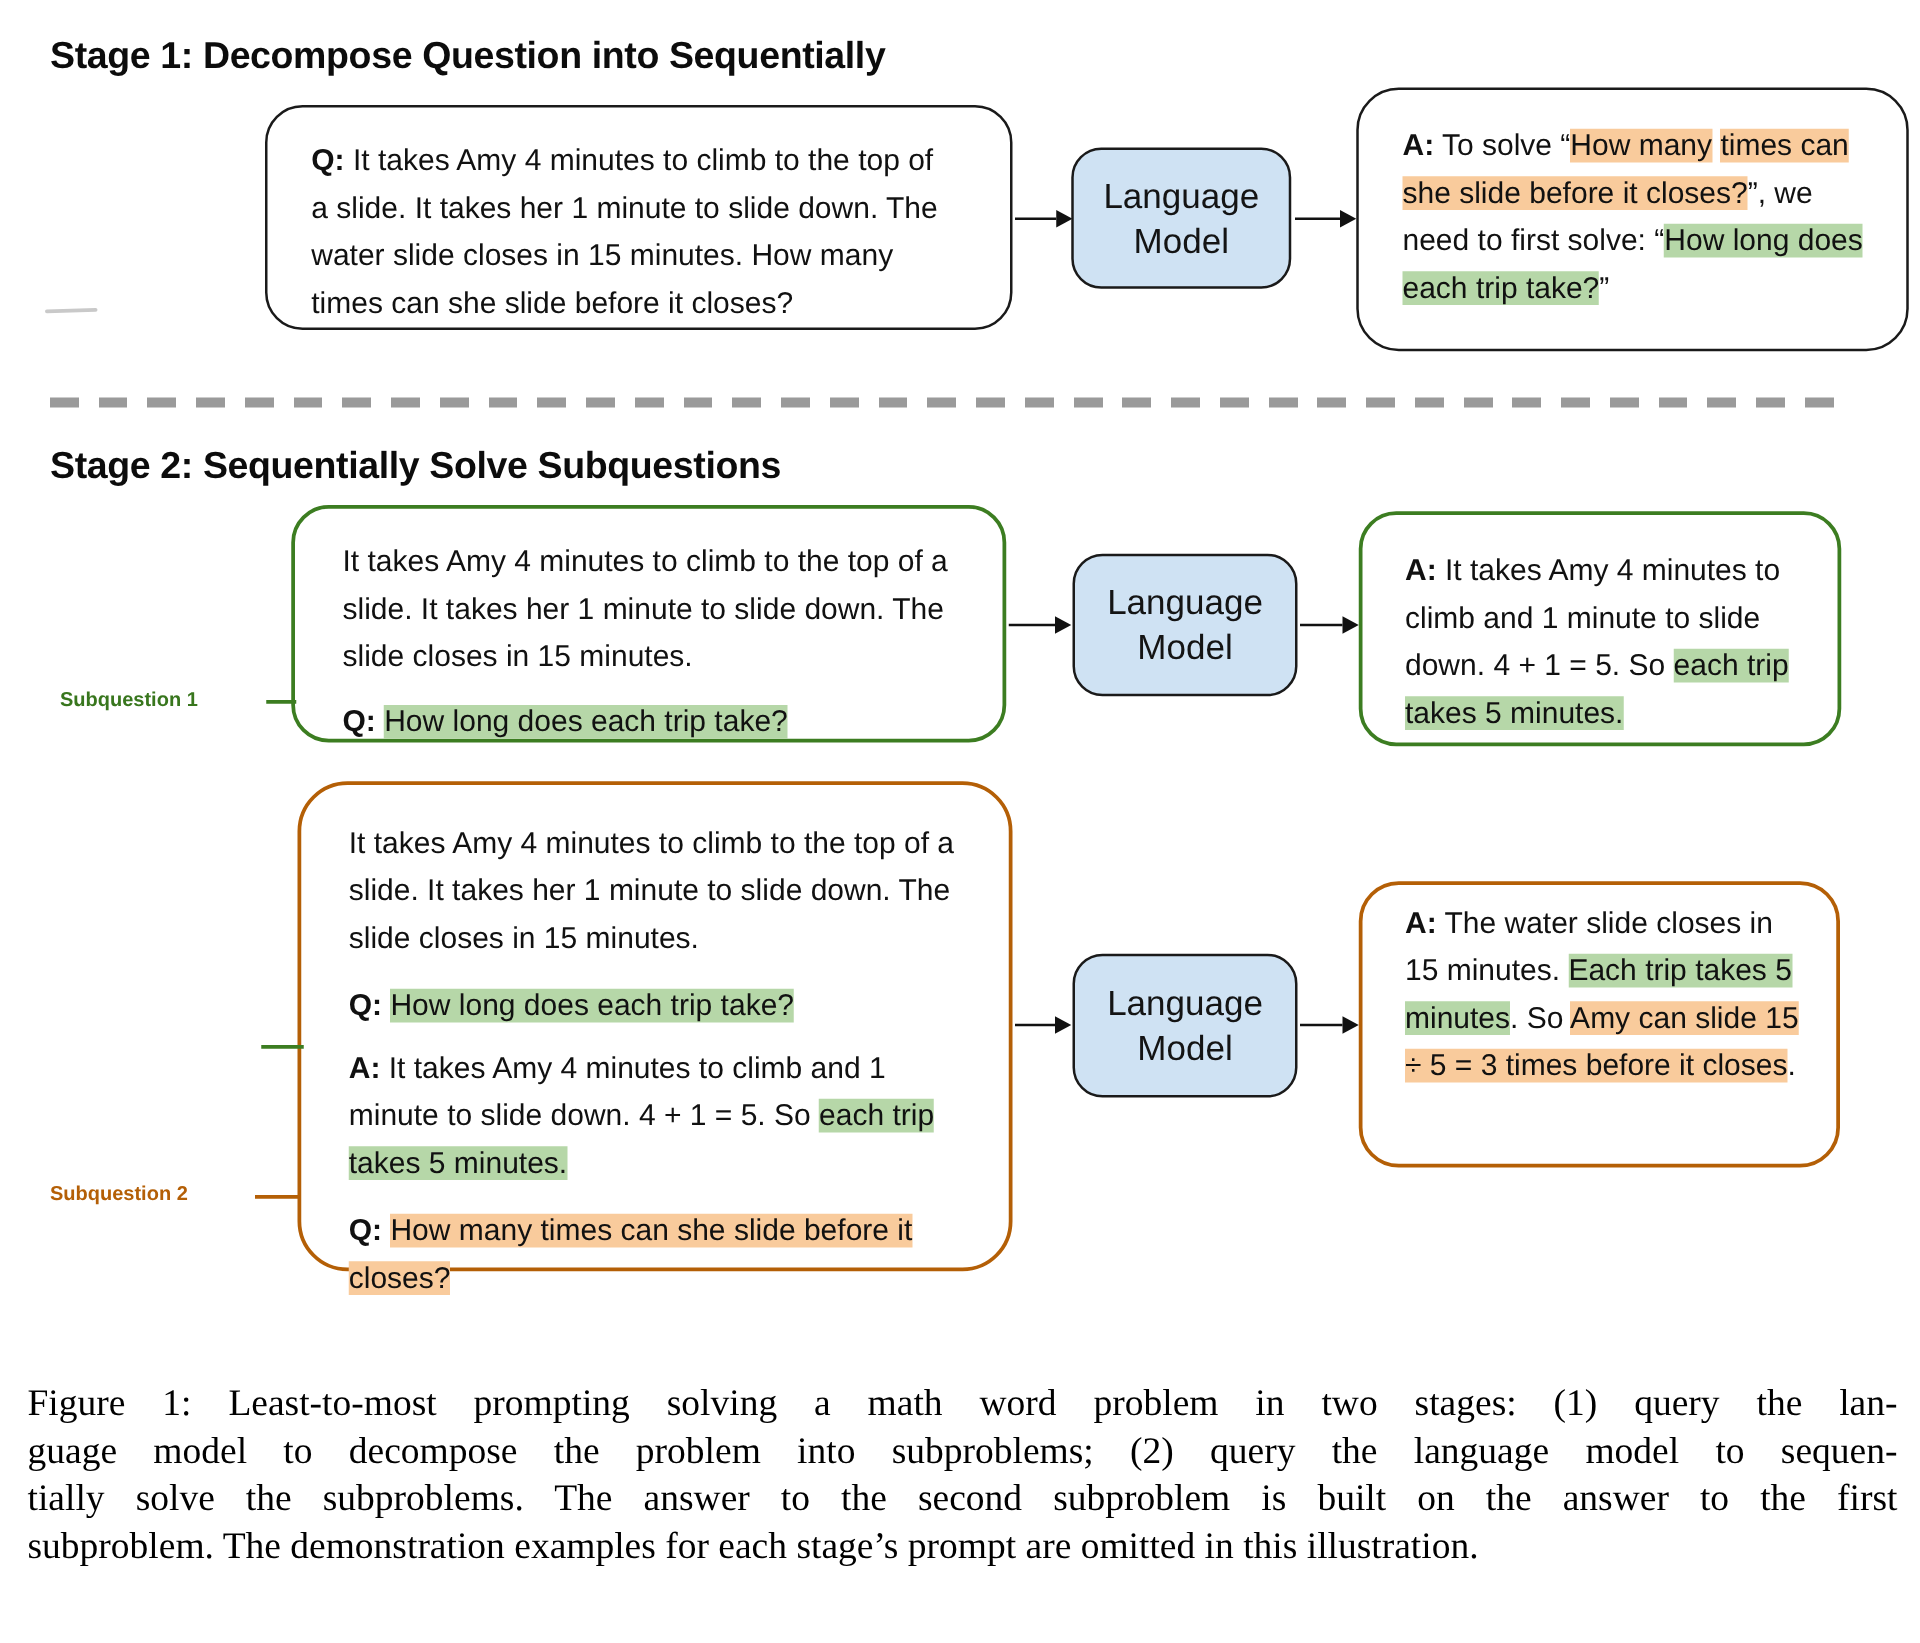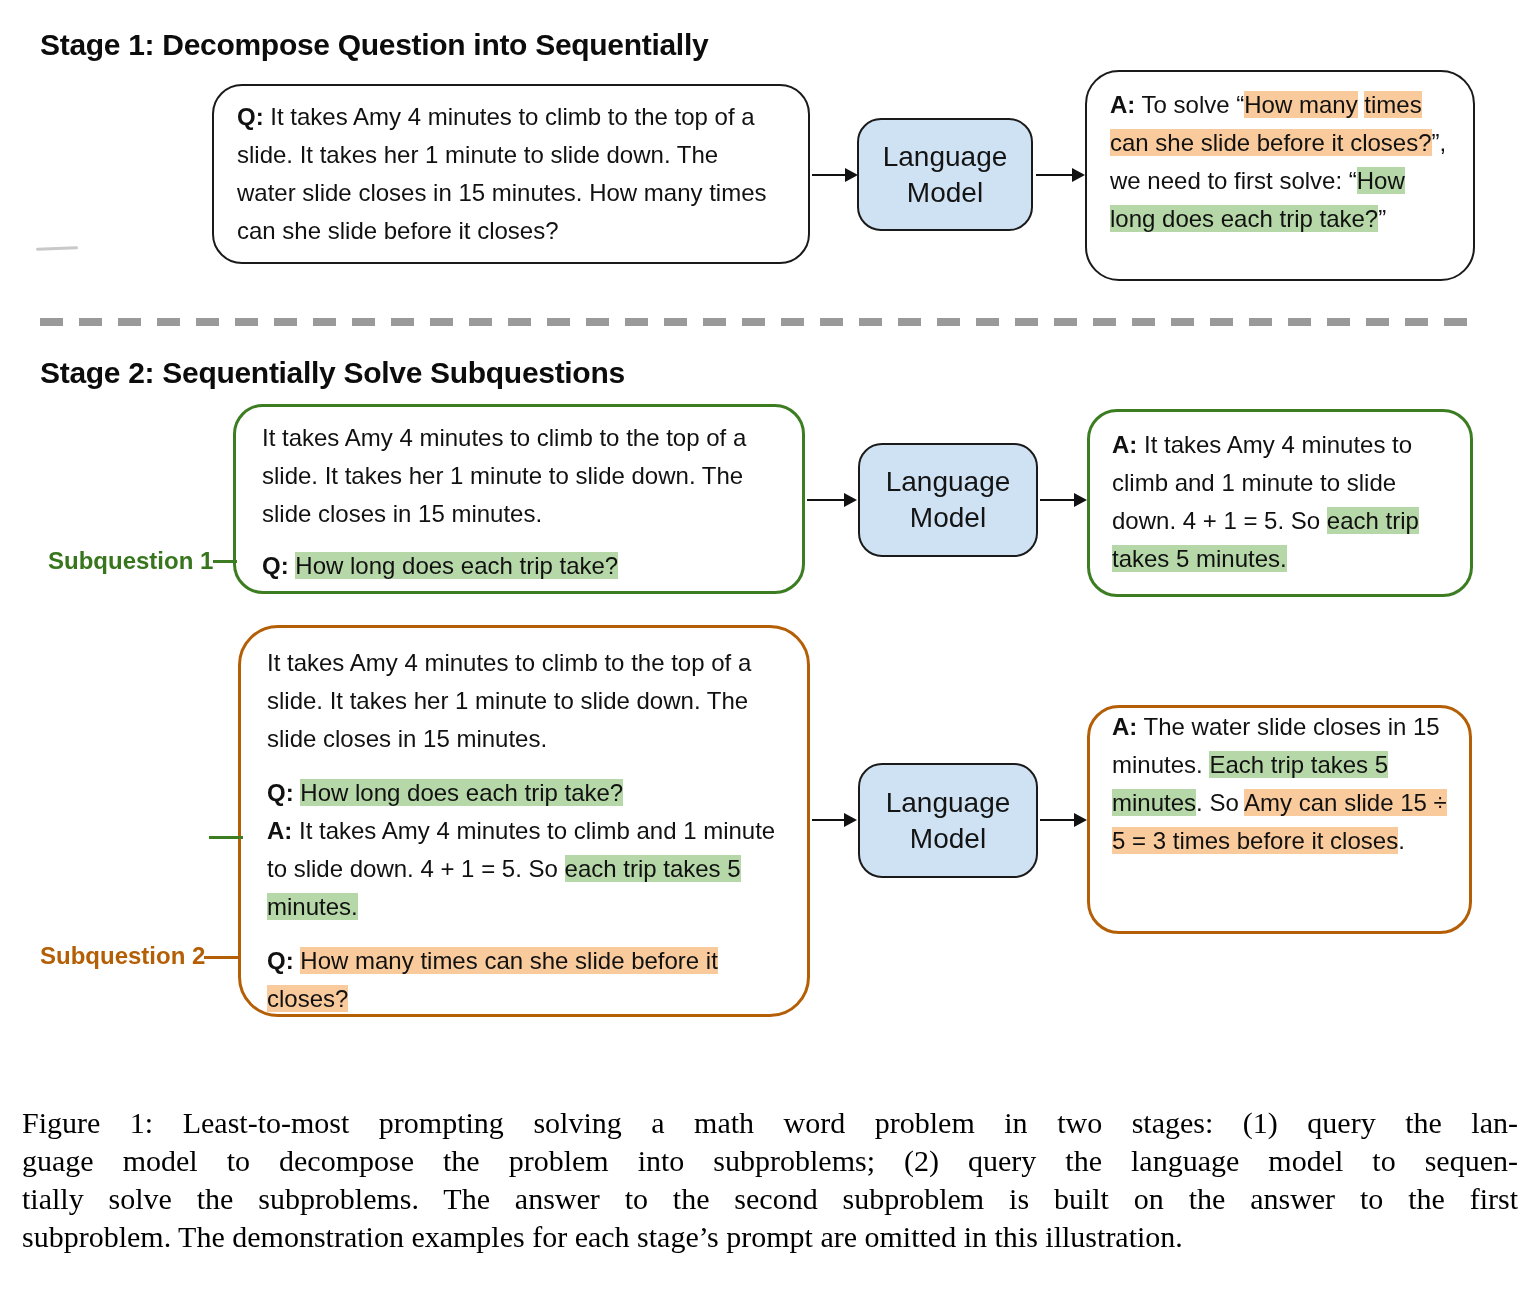--- a/index.html
+++ b/index.html
@@ -18,21 +18,21 @@
   }
   .bubble{
     position:absolute;
     background:#ffffff;
     border:2px solid #1a1a1a;
     box-sizing:border-box;
     font-size:24px;line-height:38px;
   }
   .bubble.green{border:3px solid #3c7d21;}
   .bubble.orange{border:3px solid #b45f06;}
-  .bubble p{margin:0;}
+  .bubble p{margin:12px;}
   .b{font-weight:700;}
   .hl-orange{background:#f9cb9c;box-decoration-break:clone;-webkit-box-decoration-break:clone;}
   .hl-green{background:#b6d7a8;box-decoration-break:clone;-webkit-box-decoration-break:clone;}
   .lm-box{
     position:absolute;
     background:#cfe2f3;border:2px solid #1a1a1a;border-radius:24px;
     box-sizing:border-box;
     display:flex;align-items:center;justify-content:center;text-align:center;
     font-size:28px;line-height:36px;color:#141414;
   }
@@ -43,21 +43,21 @@
   .arrow::after{
     content:"";position:absolute;right:-13px;top:-6px;
     border-left:13px solid #111111;
     border-top:7px solid transparent;
     border-bottom:7px solid transparent;
   }
   .connector{position:absolute;height:3px;}
   .connector.green{background:#3c7d21;}
   .connector.orange{background:#b45f06;}
   .side-label{
-    position:absolute;font-size:24px;font-weight:700;line-height:28px;
+    position:absolute;font-size:16px;font-weight:700;line-height:28px;
   }
   .side-label.green{color:#38761d;}
   .side-label.orange{color:#b45f06;}
   .divider{
     position:absolute;height:8px;
     background:repeating-linear-gradient(90deg,#9a9a9a 0 23px,transparent 23px 39px);
   }
   .stray{position:absolute;height:3px;background:#c9c9c9;border-radius:2px;transform:rotate(-2deg);}
   .caption{
     position:absolute;left:22px;top:1104px;width:1496px;
@@ -79,21 +79,21 @@
   </div>
 
   <div class="arrow" style="left:812px;top:174px;width:33px;"></div>
 
   <div class="lm-box" style="left:857px;top:118px;width:176px;height:113px;">
     <div class="lm-label">Language Model</div>
   </div>
 
   <div class="arrow" style="left:1036px;top:174px;width:36px;"></div>
 
-  <div class="bubble" style="left:1085px;top:70px;width:390px;height:211px;border-radius:34px;padding:14px 20px 0 23px;">
+  <div class="bubble" style="left:1085px;top:70px;width:442px;height:211px;border-radius:34px;padding:14px 20px 0 23px;">
     <p><span class="b">A:</span><span> To solve “</span><span class="hl-orange">How many</span><span> </span><span class="hl-orange">times can she slide before it closes?</span><span>”, we need to first solve: “</span><span class="hl-green">How long does each trip take?</span><span>”</span></p>
   </div>
 
   <div class="stray" style="left:36px;top:247px;width:42px;"></div>
 
   <div class="divider" style="left:40px;top:318px;width:1437px;"></div>
 
   <div class="abs stage-heading" style="left:40px;top:356px;">Stage 2: Sequentially Solve Subquestions</div>
 
   <div class="bubble green" style="left:233px;top:404px;width:572px;height:190px;border-radius:30px;padding:12px 24px 0 26px;">

